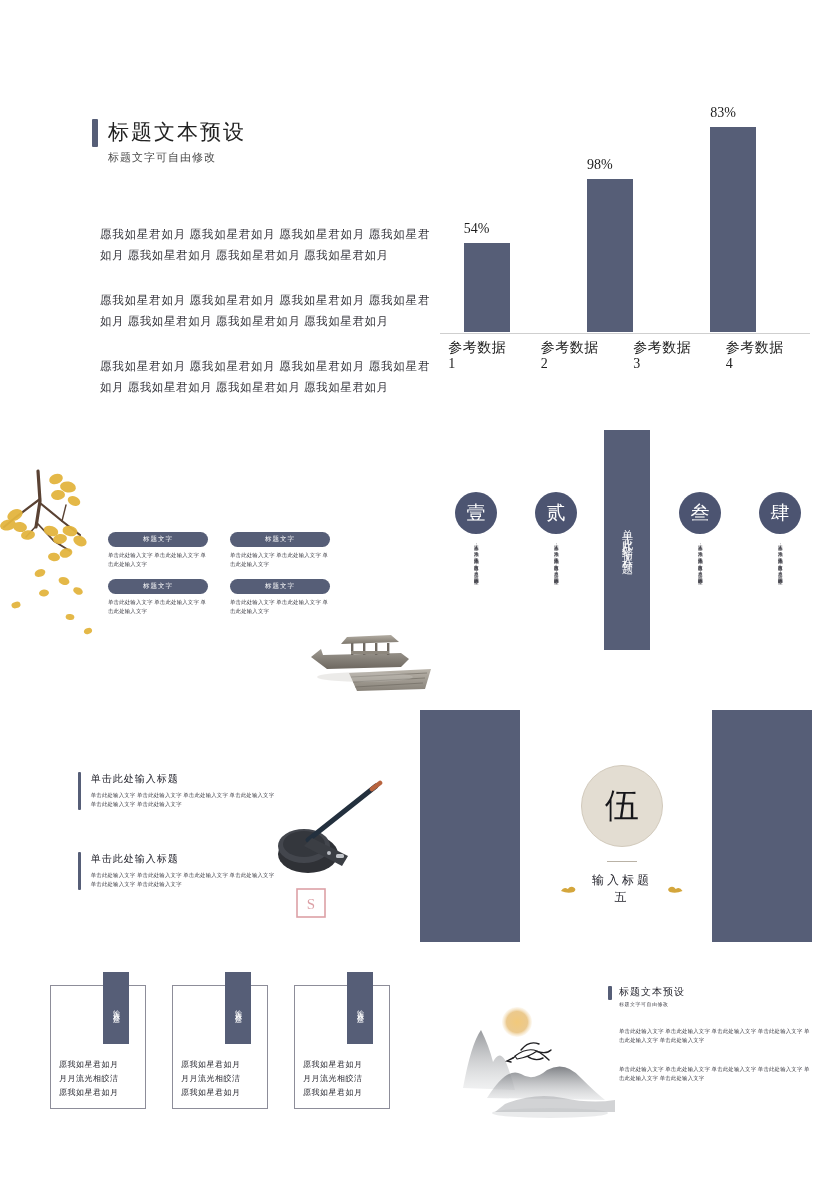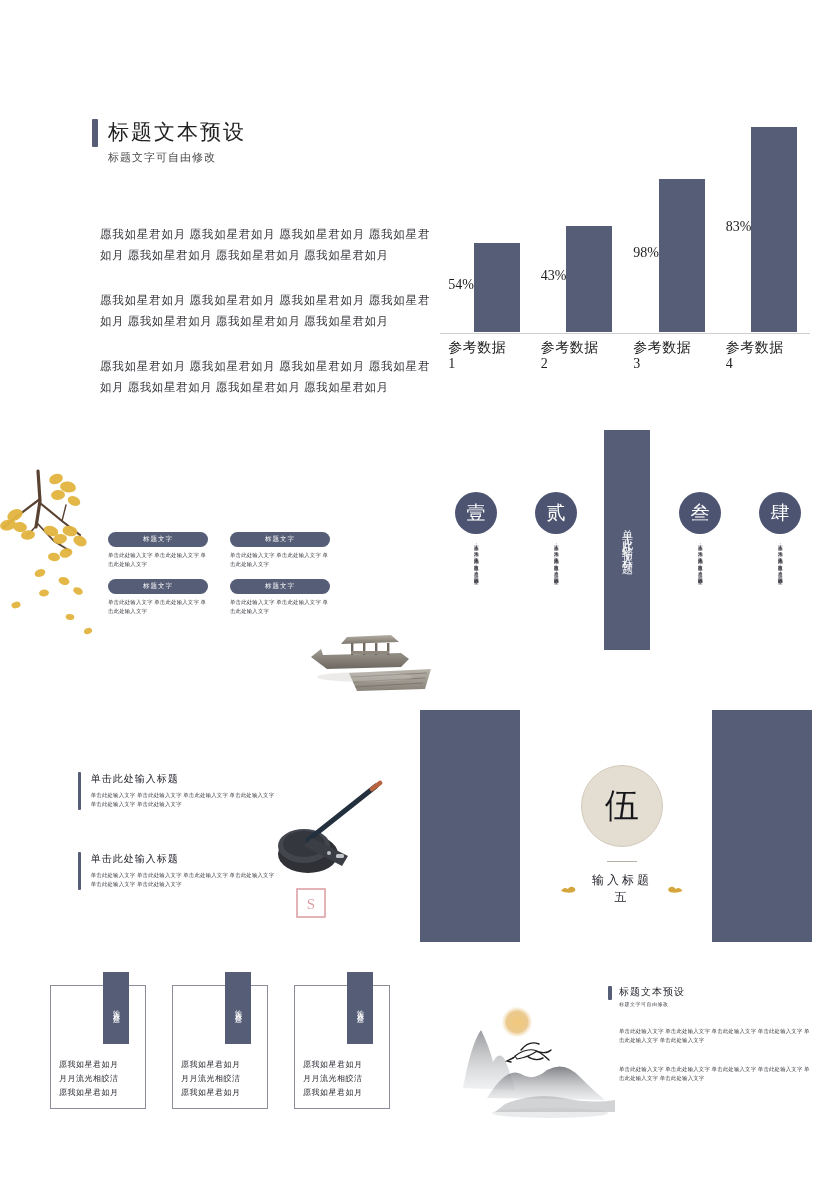--- a/index.html
+++ b/index.html
@@ -24,21 +24,21 @@
   .s1-head .accent-bar { height: 28px; margin-top:1px; }
   .s1-title { font-size:21px; letter-spacing:2px; color:#222; line-height:28px;}
   .s1-sub { position:absolute; left:108px; top:150px; font-size:11px; color:#4a4a4a; letter-spacing:1px;}
 
   .s1-paras { position:absolute; left:100px; top:200px; width:330px;margin-top:24px; }
   .s1-para { font-size:11.5px; line-height:21px; color:#33333a; letter-spacing:0.6px; margin-bottom:24px; text-align:justify;}
 
   
   .chart { position:absolute; left:440px; top:100px; width:370px; height:290px; }
   .chart-plot { position:absolute; left:0; bottom:58px; width:370px; height:215px; display:flex; align-items:flex-end; justify-content:space-around;}
-  .bar-col { width:76px; display:flex; flex-direction:row; align-items:center; }
+  .bar-col { width:76px; display:flex; flex-direction:column; }
   .bar-val { font-size:14px; color:#1d1d1d; margin-bottom:6px; }
   .bar-rect { width:46px; background:#565E77; }
   .chart-axis { position:absolute; left:0; bottom:56px; width:370px; height:1px; background:#cfcfcf; }
   .chart-labels { position:absolute; left:0; bottom:0; width:370px; height:54px; display:flex; justify-content:space-around; }
   .bar-lab { width:76px; font-size:14px; line-height:16px; color:#222; letter-spacing:0.5px; padding-top:4px;}
 
   
   .sec2 { position:absolute; left:0; top:430px; width:830px; height:280px; }
 
   
@@ -142,24 +142,20 @@
       <div class="s1-para">愿我如星君如月  愿我如星君如月  愿我如星君如月  愿我如星君如月  愿我如星君如月  愿我如星君如月  愿我如星君如月</div>
       <div class="s1-para">愿我如星君如月  愿我如星君如月  愿我如星君如月  愿我如星君如月  愿我如星君如月  愿我如星君如月  愿我如星君如月</div>
       <div class="s1-para">愿我如星君如月  愿我如星君如月  愿我如星君如月  愿我如星君如月  愿我如星君如月  愿我如星君如月  愿我如星君如月</div>
     </div>
 
     <div class="chart">
       <div class="chart-plot">
         <div class="bar-col">
           <div class="bar-val">54%</div>
           <div class="bar-rect" style="height: 89px; background: rgb(86, 94, 119);"></div>
-        </div>
-        <div class="bar-col">
-          <div class="bar-val">43%</div>
-          <div class="bar-rect" style="height: 106px; background: rgb(86, 94, 119);"></div>
         </div>
         <div class="bar-col">
           <div class="bar-val">98%</div>
           <div class="bar-rect" style="height: 153px; background: rgb(86, 94, 119);"></div>
         </div>
         <div class="bar-col">
           <div class="bar-val">83%</div>
           <div class="bar-rect" style="height: 205px; background: rgb(86, 94, 119);"></div>
         </div>
       </div>

